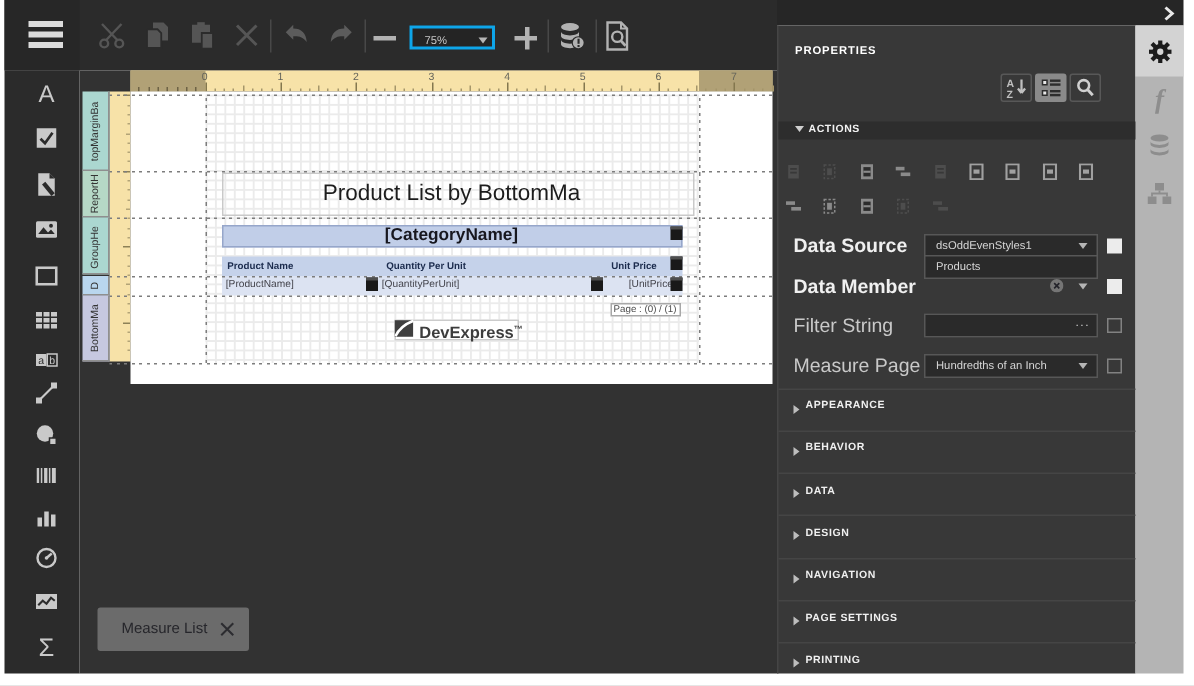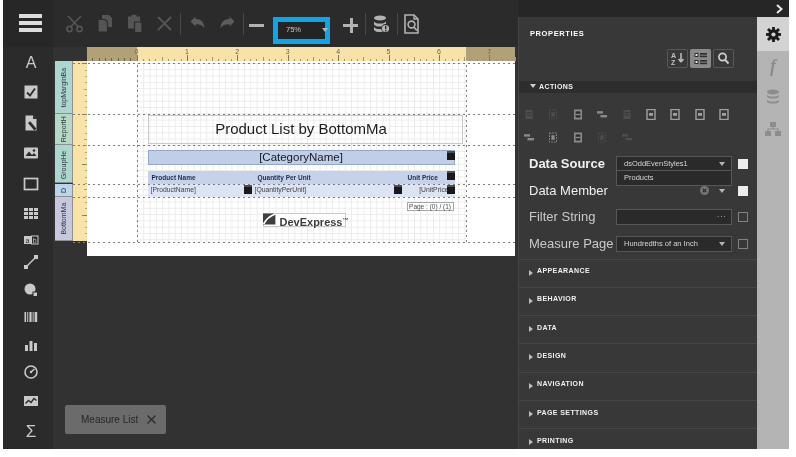--- a/index.html
+++ b/index.html
@@ -74,21 +74,21 @@
     <div class="abs sep" style="left:177px"></div>
     <svg class="abs ticon" style="left:184px" width="22" height="21" viewBox="0 0 22 21">
         <path d="M5 6 L5 12 L11 12" fill="none"></path>
         <path d="M3.5 8.5 L8.5 3.5 L8.5 6 C14 6 17 9 17.5 15 C15 11.5 12 11 8.5 11.2 L8.5 13.5 Z" fill="#5c5c5c"></path>
       </svg>
     <svg class="abs ticon" style="left:213px" width="22" height="21" viewBox="0 0 22 21">
         <path d="M18.5 8.5 L13.5 3.5 L13.5 6 C8 6 5 9 4.5 15 C7 11.5 10 11 13.5 11.2 L13.5 13.5 Z" fill="#5c5c5c"></path>
       </svg>
     <div class="abs sep" style="left:240px"></div>
     <div class="abs" style="left:246px;top:23.5px;width:15px;height:3px;background:#b2b2b2"></div>
-    <div class="abs" style="left:270px;top:17px;width:57px;height:27px;background:#242424;border:5px solid #0ea5e9">
+    <div class="abs" style="left:270px;top:17px;width:57px;height:16px;background:#242424;border:2px solid #0ea5e9">
       <span class="abs" style="left:8px;top:1px;font-size:7.5px;color:#c6c6c6;line-height:13px">75%</span>
       <div class="abs caret" style="left:44px;top:6px"></div>
     </div>
     <div class="abs" style="left:340px;top:23.5px;width:15px;height:3px;background:#b2b2b2"></div>
     <div class="abs" style="left:346.5px;top:17.5px;width:3px;height:15px;background:#b2b2b2"></div>
     <div class="abs sep" style="left:362px"></div>
     <svg class="abs ticon" style="left:367px" width="22" height="22" viewBox="0 0 22 22">
         <g fill="#b2b2b2">
           <ellipse cx="10" cy="5" rx="6" ry="2.6"></ellipse>
           <path d="M4 7 c0 1.4 2.7 2.6 6 2.6 s6 -1.2 6 -2.6 l0 3 c0 1.4 -2.7 2.6 -6 2.6 s-6 -1.2 -6 -2.6 Z" transform="translate(0,1)"></path>
@@ -322,21 +322,21 @@
         <div class="abs dashv" style="left:379px;top:2px;height:178.5px"></div>
         <div class="abs dashh" style="left:-14px;top:2px;width:442.5px"></div>
         <div class="abs dashh" style="left:-14px;top:52.7px;width:442.5px"></div>
         <div class="abs dashh" style="left:-14px;top:84.4px;width:442.5px"></div>
         <div class="abs dashh" style="left:-14px;top:122.5px;width:442.5px"></div>
         <div class="abs dashh" style="left:-14px;top:135.6px;width:442.5px"></div>
         <div class="abs dashh" style="left:-14px;top:180.5px;width:442.5px"></div>
         <div class="abs" style="left:61px;top:53.5px;width:315px;height:29px;border:1px solid #c9c9c9"></div>
         <span class="abs" style="left:61px;top:53.5px;width:315px;height:29px;font-size:15px;color:#1c1c1c;text-align:center;line-height:28px;padding-right:8px">Product List by BottomMa</span>
         <div class="abs" style="left:61px;top:89px;width:307px;height:15px;background:#c1cee8;border:1px solid #96a6ca"></div>
-        <span class="abs" style="left:61px;top:89px;width:307px;font-size:11.5px;font-weight:normal;color:#17171f;text-align:center;line-height:15px">[CategoryName]</span>
+        <span class="abs" style="left:61px;top:89px;width:307px;font-size:11.5px;font-weight:bold;color:#17171f;text-align:center;line-height:15px">[CategoryName]</span>
         <div class="abs" style="left:61px;top:110px;width:307px;height:13px;background:#c5d2ea"></div>
         <span class="abs" style="left:65px;top:110px;font-size:6.5px;font-weight:bold;color:#1b2b4d;line-height:13px">Product Name</span>
         <span class="abs" style="left:171px;top:110px;font-size:6.5px;font-weight:bold;color:#1b2b4d;line-height:13px">Quantity Per Unit</span>
         <span class="abs" style="left:321px;top:110px;font-size:6.5px;font-weight:bold;color:#1b2b4d;line-height:13px">Unit Price</span>
         <div class="abs" style="left:61px;top:123px;width:307px;height:12.5px;background:#dce3f2"></div>
         <span class="abs" style="left:64px;top:123px;font-size:6.8px;color:#43434b;line-height:12.5px">[ProductName]</span>
         <span class="abs" style="left:168px;top:123px;font-size:6.8px;color:#43434b;line-height:12.5px">[QuantityPerUnit]</span>
         <span class="abs" style="left:297px;top:123px;width:67px;font-size:6.8px;color:#43434b;line-height:12.5px;text-align:right">[UnitPrice]</span>
         <div class="abs tag" style="left:360px;top:90px"></div>
         <div class="abs tag" style="left:360px;top:110px"></div>
@@ -462,21 +462,21 @@
           <rect x="0" y="2.2" width="6" height="2.4" fill="#4d4d4d"></rect>
           <rect x="3.5" y="6" width="6.5" height="2.4" fill="#4d4d4d"></rect>
         </svg>
       </div>
 
     <div class="abs" id="rows">
         <span class="abs plabel" style="top:139px;font-weight:bold;color:#f0f0f0;">Data Source</span>
         <div class="abs pfield" style="top:139px">dsOddEvenStyles1</div>
         <div class="abs caret" style="left:200px;top:145px"></div>
         <div class="abs cb on" style="top:142px"></div>
-        <span class="abs plabel" style="top:165.8px;font-weight:normal;color:#f0f0f0;">Data Member</span>
+        <span class="abs plabel" style="top:165.8px;font-weight:bold;color:#f0f0f0;">Data Member</span>
         <div class="abs pfield" style="top:153px">Products</div>
         <div class="abs caret" style="left:200px;top:171.8px"></div>
         <svg class="abs" style="left:181px;top:169.3px" width="9" height="9" viewBox="0 0 9 9">
           <circle cx="4.5" cy="4.5" r="4.5" fill="#757575"></circle>
           <path d="M2.8 2.8 L6.2 6.2 M6.2 2.8 L2.8 6.2" stroke="#23232a" stroke-width="1.1"></path>
         </svg>
         <div class="abs cb on" style="top:168.8px"></div>
         <span class="abs plabel" style="top:192.4px;">Filter String</span>
         <div class="abs pfield" style="top:192.4px"></div>
         <span class="abs" style="left:198px;top:193.4px;font-size:8px;color:#cfcfcf;letter-spacing:1px">...</span>

